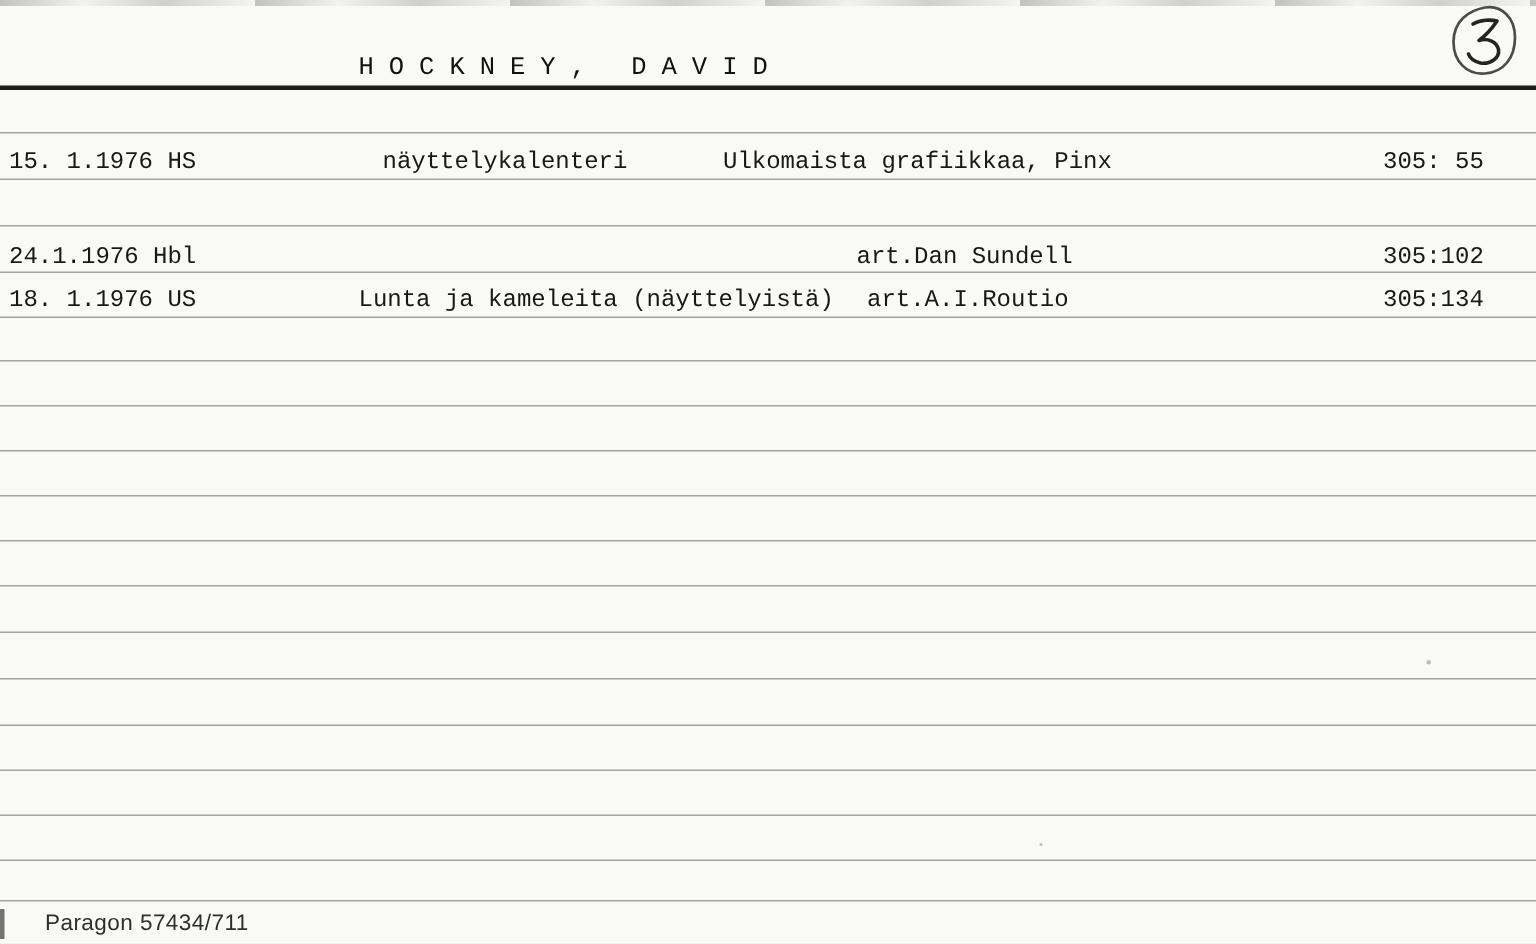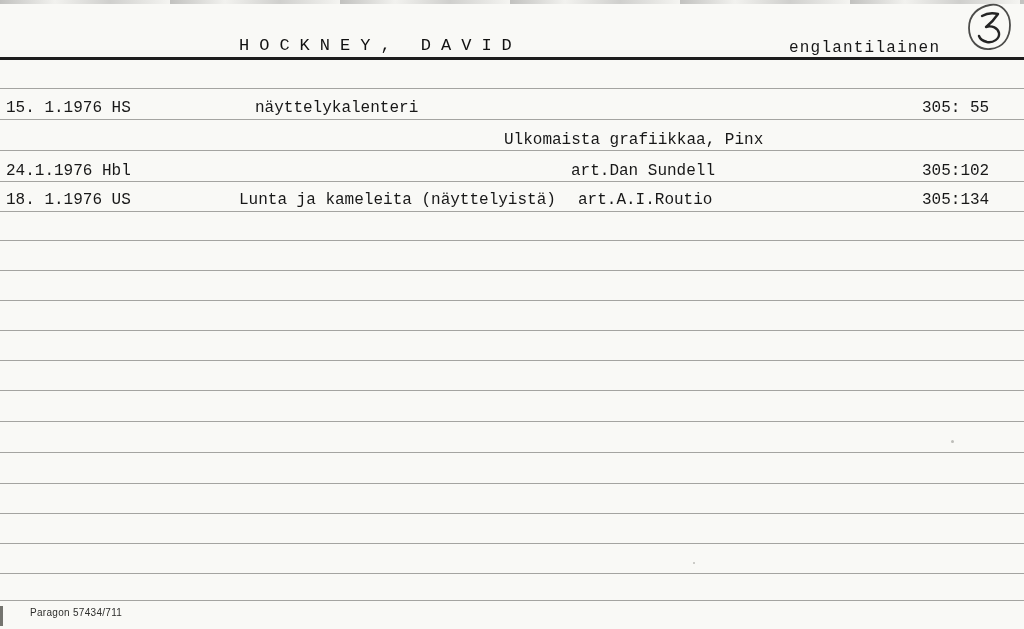--- a/index.html
+++ b/index.html
@@ -23,54 +23,53 @@
   }
   .rule-heavy {
     position:absolute; left:0; top:57px; width:1024px; height:3px;
     background:#1d1d1d;
   }
   .txt { position:absolute; font-size:16px; line-height:1.1; white-space:pre; }
   .header-name   { top:37px;  left:239px; font-size:17px; letter-spacing:10px; color:#111; }
   .header-nat    { top:40px;  left:789px; letter-spacing:1.2px; }
   .r1-datesrc    { top:100px; left:6px;   }
   .r1-desc       { top:100px; left:255px; }
-  .r1-title      { top:100px; left:504px;margin-top:32px; }
+  .r1-title      { top:100px; left:482px; }
   .r1-ref        { top:100px; left:922px; }
   .r1-note       { top:133px; left:443px; }
   .r2-datesrc    { top:163px; left:6px;   }
   .r2-title      { top:163px; left:239px; }
   .r2-author     { top:163px; left:571px; }
   .r2-ref        { top:163px; left:922px; }
   .r3-datesrc    { top:192px; left:6px;   }
   .r3-title      { top:192px; left:239px; }
   .r3-author     { top:192px; left:578px; }
   .r3-ref        { top:192px; left:922px; }
   .footer-stock {
     position:absolute; top:607px; left:30px;
     font-family:"Liberation Sans","DejaVu Sans",sans-serif;
-    font-size:10px; color:#2e2e2c; letter-spacing:.3px;
+    font-size:15px; color:#2e2e2c; letter-spacing:.3px;
   }
   .edge-mark-bottom-left {
     position:absolute; left:0; top:606px; width:3px; height:20px;
     background:#74746f;
   }
   .circled-number { position:absolute; left:960px; top:1px; }
   .speck { position:absolute; border-radius:50%; background:#bdbdb9; }
   .speck-a { left:951px; top:440px; width:3px; height:3px; }
   .speck-b { left:693px; top:562px; width:2px; height:2px; }
 </style>
 </head>
 <body>
 
 <div class="card">
 
   <div class="scan-edge-top"></div>
 
   <span class="txt header-name">HOCKNEY, DAVID</span>
-  <span class="txt header-nat">englantilainen</span>
 
   <svg class="circled-number" width="58" height="52" viewBox="0 0 58 52" aria-hidden="true">
     <path d="M 30 4 C 41 2 50 11 50 24 C 50 37 43 47 30 48 C 18 49 9 40 9 27 C 9 13 19 6 30 4 Z" fill="none" stroke="#4c4c4a" stroke-width="1.8"></path>
     <path d="M 22 15 C 27 12 34 12 38 13 C 34 19 30 23 26 26 C 32 24 38 27 39 32 C 40 38 33 42 27 41 C 23 40 20 38 19 35" fill="none" stroke="#242424" stroke-width="2.4" stroke-linecap="round" stroke-linejoin="round"></path>
   </svg>
 
   <div class="rule-heavy"></div>
 
   <div class="rule" style="top:88px"></div>
   <div class="rule" style="top:119px"></div>

